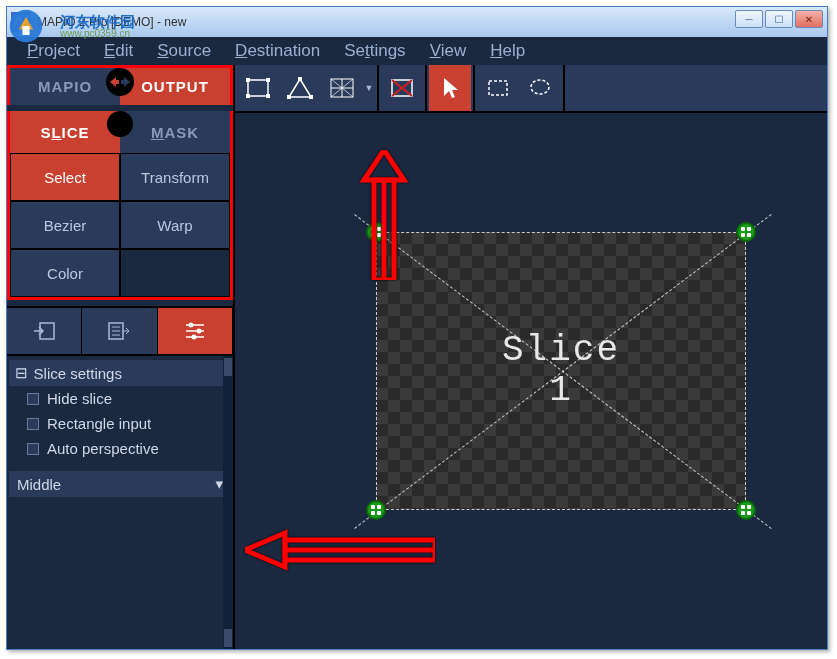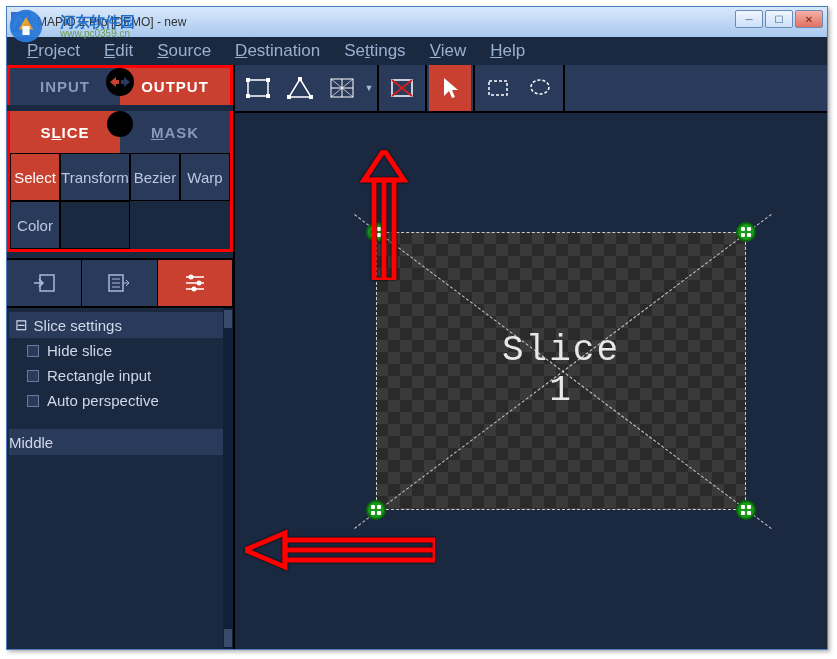--- a/index.html
+++ b/index.html
@@ -19,31 +19,31 @@
 .io-row{height:40px;display:flex;border:3px solid red;border-bottom:none}
 .io-btn{flex:1;display:flex;align-items:center;justify-content:center;font-size:15px;font-weight:bold;letter-spacing:1px;cursor:pointer}
 .io-input{background:#2a3a5a;color:#8898b8}
 .io-output{background:#c94030;color:#fff}
 .io-circle{width:28px;height:28px;border-radius:50%;background:#000;position:relative;margin:0 -14px;z-index:2;display:flex;align-items:center;justify-content:center}
 .sm-row{height:42px;display:flex;border:3px solid red;border-top:none;border-bottom:none;margin-top:6px}
 .sm-btn{flex:1;display:flex;align-items:center;justify-content:center;font-size:15px;font-weight:bold;letter-spacing:1px;cursor:pointer}
 .sm-slice{background:#c94030;color:#fff}
 .sm-mask{background:#2a3a5a;color:#8898b8}
 .sm-circle{width:26px;height:26px;border-radius:50%;background:#000;margin:0 -13px;z-index:2}
-.tool-grid{border:3px solid red;border-top:none;display:grid;grid-template-columns:1fr 1fr 1fr 1fr}
+.tool-grid{border:3px solid red;border-top:none;display:grid;grid-template-columns:1fr 1fr}
 .tool-cell{height:48px;background:#2a3a5a;color:#bcc8e0;border:1px solid #000;display:flex;align-items:center;justify-content:center;font-size:15px;cursor:pointer;position:relative}
 .tool-cell.active{background:#c94030;color:#fff}
 .icon-row{height:48px;display:flex;margin-top:6px;border-top:2px solid #000}
 .icon-btn{flex:1;display:flex;align-items:center;justify-content:center;background:#2a3a5a;border-right:1px solid #000;cursor:pointer}
 .icon-btn.active{background:#c94030}
 .settings-panel{flex:1;background:#1a2840;padding:4px 2px;overflow-y:auto;position:relative;border-top:2px solid #000}
 .settings-header{background:#2a3a5a;color:#d0d8e8;padding:4px 6px;font-size:15px;display:flex;align-items:center;gap:6px}
 .check-row{padding:4px 6px 4px 18px;color:#d0d8e8;font-size:15px;display:flex;align-items:center;gap:8px}
 .checkbox{width:12px;height:12px;border:1px solid #6a7a9a;background:#2a3a5a}
-.dropdown{background:#2a3a5a;color:#d0d8e8;padding:4px 0;font-size:15px;display:flex;justify-content:space-between;align-items:center;cursor:pointer;margin-top:16px}
+.dropdown{background:#2a3a5a;color:#d0d8e8;padding:4px 8px;font-size:15px;display:flex;justify-content:space-between;align-items:center;cursor:pointer;margin-top:10px}
 .scrollbar-v{position:absolute;right:0;top:0;bottom:0;width:10px;background:#102038}
 .scroll-thumb{position:absolute;left:1px;right:1px;top:2px;height:18px;background:#3a4a6a}
 .scroll-thumb2{position:absolute;left:1px;right:1px;bottom:2px;height:18px;background:#3a4a6a}
 .main{flex:1;display:flex;flex-direction:column;background:#1a2840}
 .toolbar{height:48px;display:flex;align-items:center;background:#2a3a5a;border-bottom:2px solid #000}
 .tb-group{display:flex;height:100%;border-right:2px solid #000;padding:0 2px}
 .tb-btn{width:42px;height:100%;display:flex;align-items:center;justify-content:center;cursor:pointer}
 .tb-btn.active{background:#c94030}
 .tb-btn svg{width:28px;height:28px}
 .dd-arrow{width:12px;display:flex;align-items:center;justify-content:center;color:#aab8d8;font-size:9px}
@@ -104,21 +104,21 @@
     <span class="menu-item"><span class="ul">D</span>estination</span>
     <span class="menu-item">Se<span class="ul">t</span>tings</span>
     <span class="menu-item"><span class="ul">V</span>iew</span>
     <span class="menu-item"><span class="ul">H</span>elp</span>
   </div>
 
   <div class="content">
     <div class="sidebar">
 
       <div class="io-row">
-        <div class="io-btn io-input">INPUT</div>
+        <div class="io-btn io-input">MAPIO</div>
         <div class="io-circle">
           <svg width="20" height="14" viewBox="0 0 20 14">
               <path d="M0 7 L6 2 L6 5 L9 5 L9 9 L6 9 L6 12 Z" fill="#c94030"></path>
               <path d="M20 7 L14 2 L14 5 L11 5 L11 9 L14 9 L14 12 Z" fill="#2a3a5a"></path>
             </svg>
         </div>
         <div class="io-btn io-output">OUTPUT</div>
       </div>
 
       <div class="sm-row">

